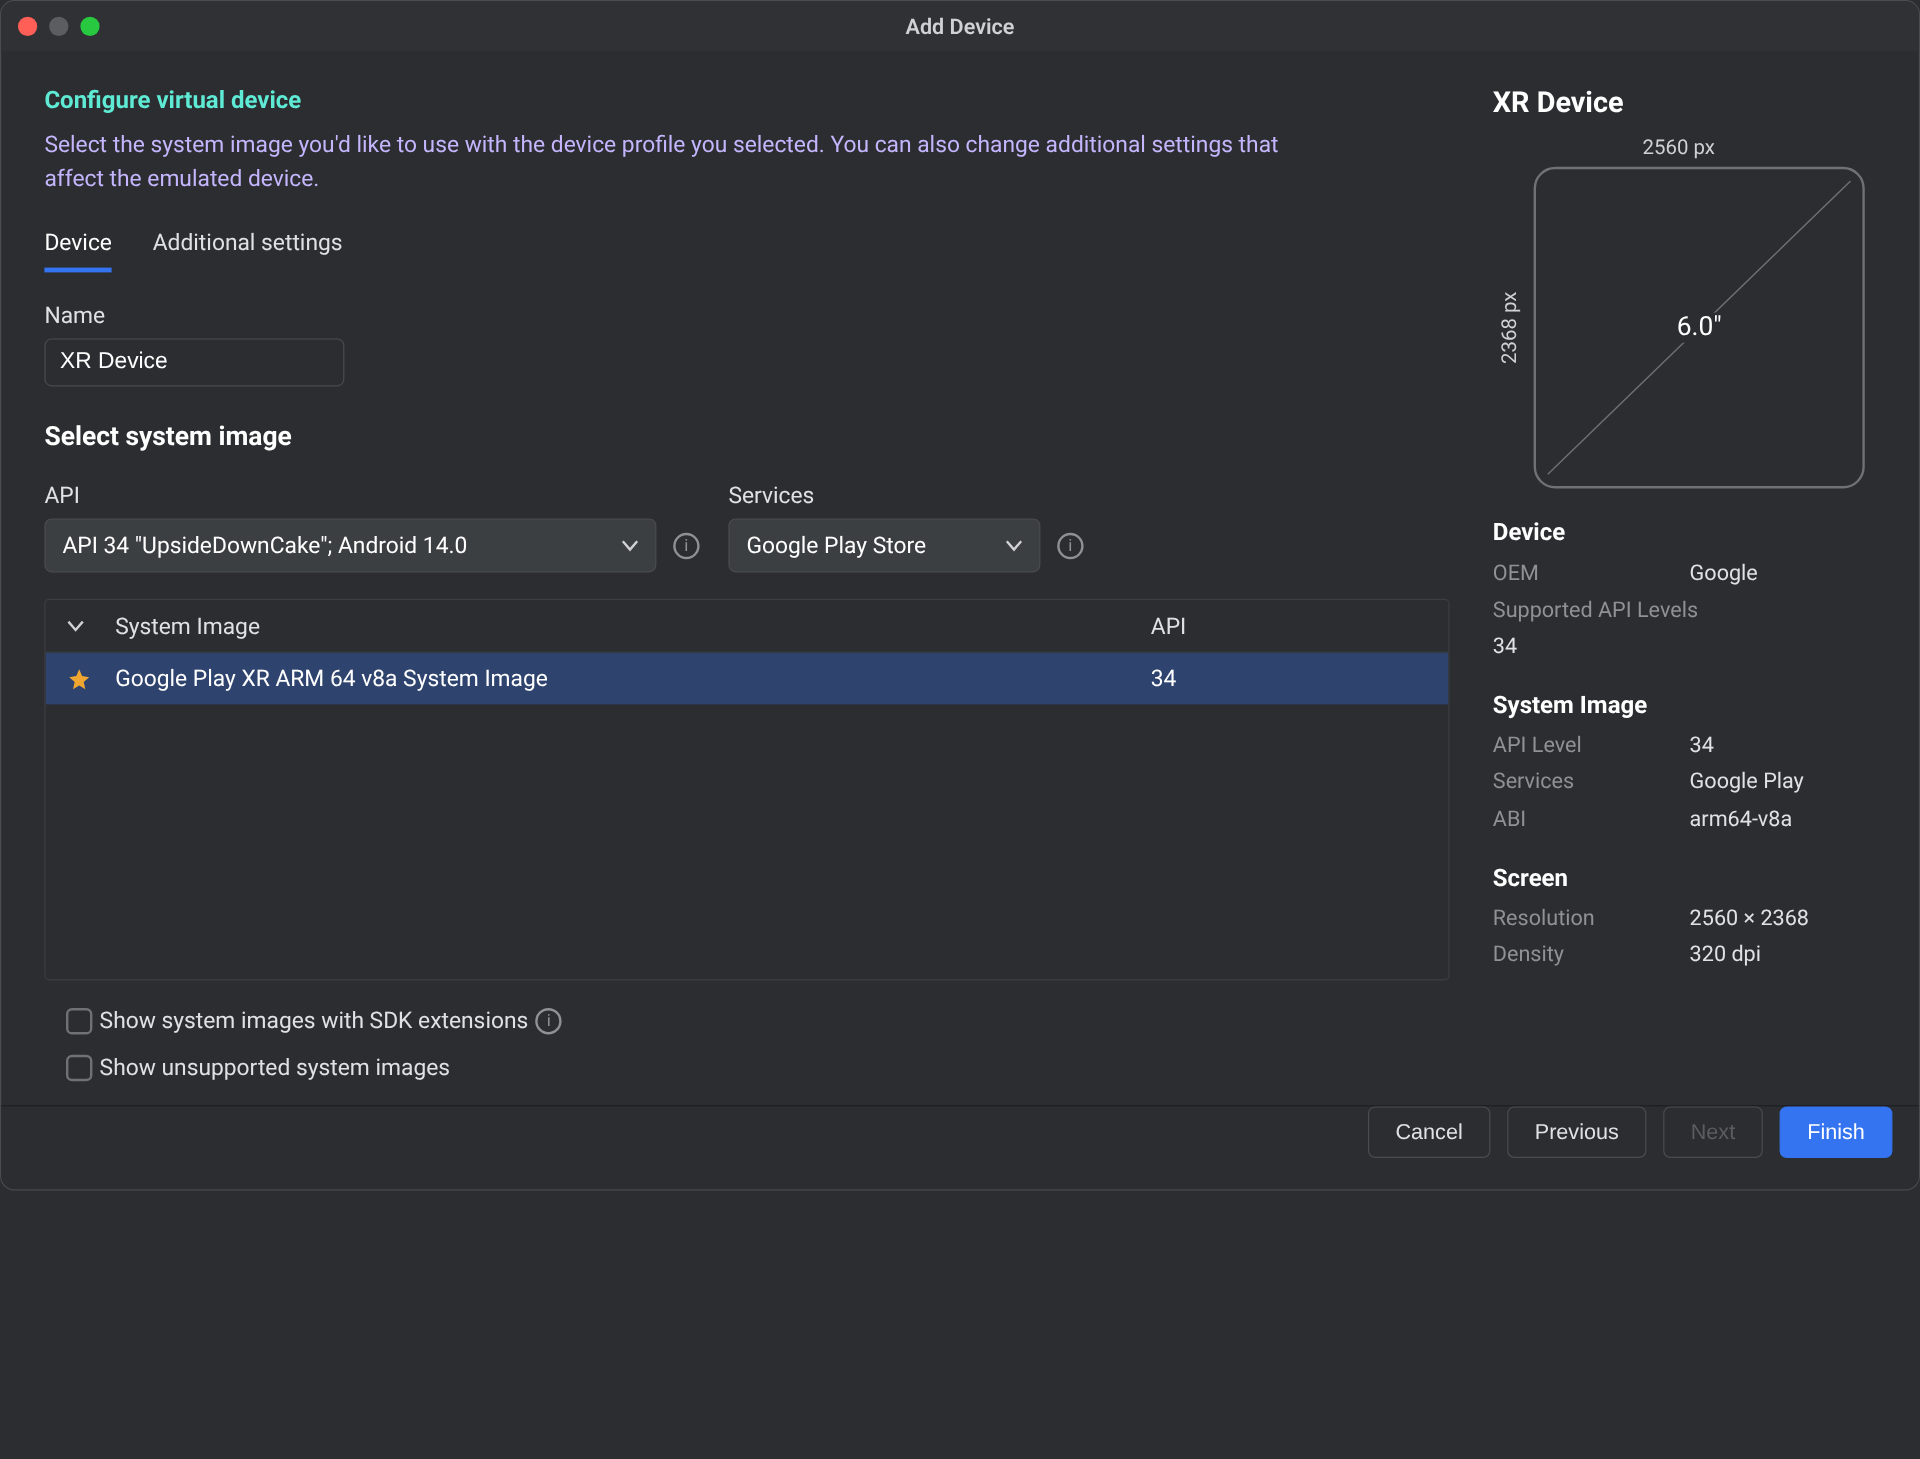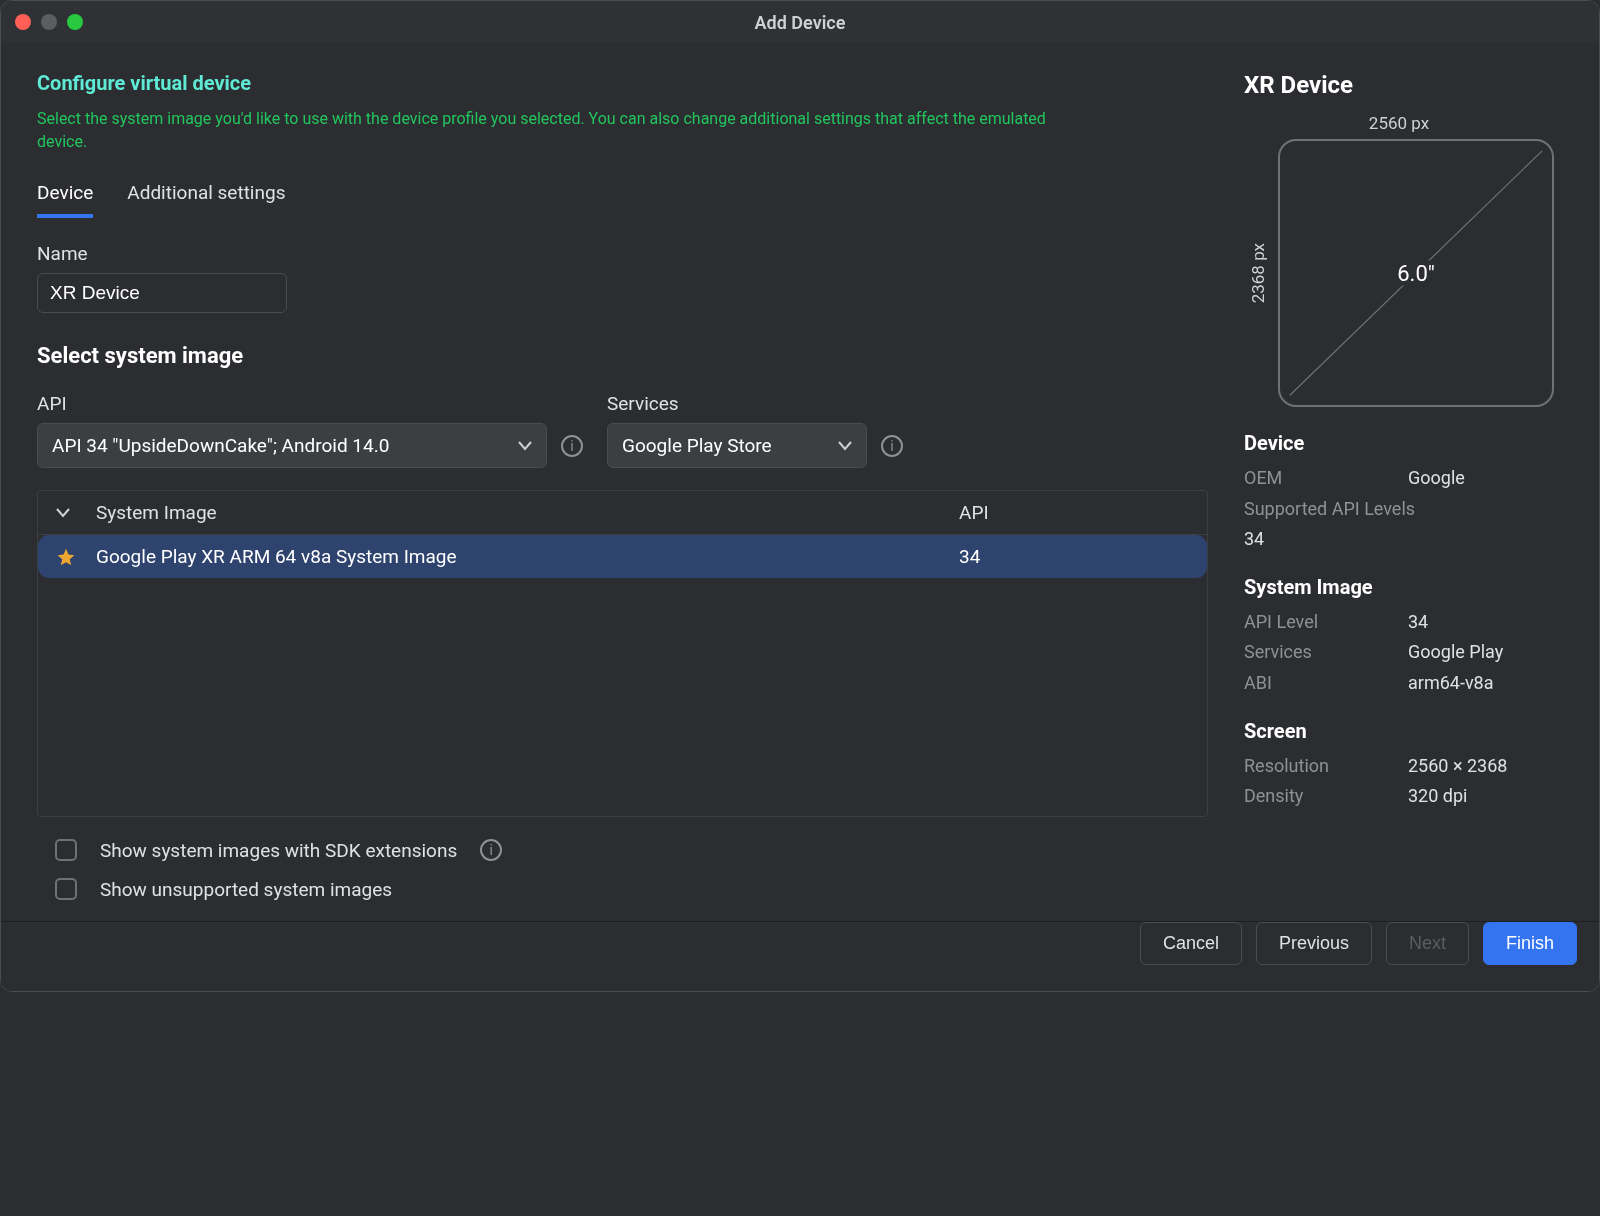--- a/index.html
+++ b/index.html
@@ -53,22 +53,22 @@
     flex-direction: column;
     overflow: hidden;
   }
   h1.page-title {
     font-size: 20px;
     font-weight: 700;
     color: #5eead4;
     margin-bottom: 12px;
   }
   .page-desc {
-    color: #22c55e;
-    font-size: 16px;
+    color: #c4b5fd;
+    font-size: 19px;
     line-height: 1.45;
     max-width: 1060px;
   }
   .tabs {
     display: flex;
     gap: 34px;
     margin-top: 28px;
     border-bottom: 0;
   }
   .tab {
@@ -162,28 +162,27 @@
     border-bottom: 1px solid #3c3f41;
   }
   .col-expand { width: 40px; display: flex; align-items: center; }
   .col-name { flex: 1; }
   .col-api { width: 230px; }
   .table-row {
     display: flex;
     align-items: center;
     padding: 10px 18px;
     font-size: 19px;
-    border-radius: 11px;
   }
   .table-row.selected { background: #2e436e; color: #ffffff; }
   .star-icon { color: #f0a732; width: 40px; display: flex; align-items: center; }
   .checkbox-row {
     display: flex;
-    align-items: flex-start;
-    gap: 23px;
+    align-items: center;
+    gap: 6px;
     margin-top: 22px;
     font-size: 19px;
     padding-left: 18px;
   }
   .checkbox {
     width: 22px; height: 22px;
     border: 2px solid #6f7175;
     border-radius: 5px;
     cursor: pointer;
     background: transparent;

